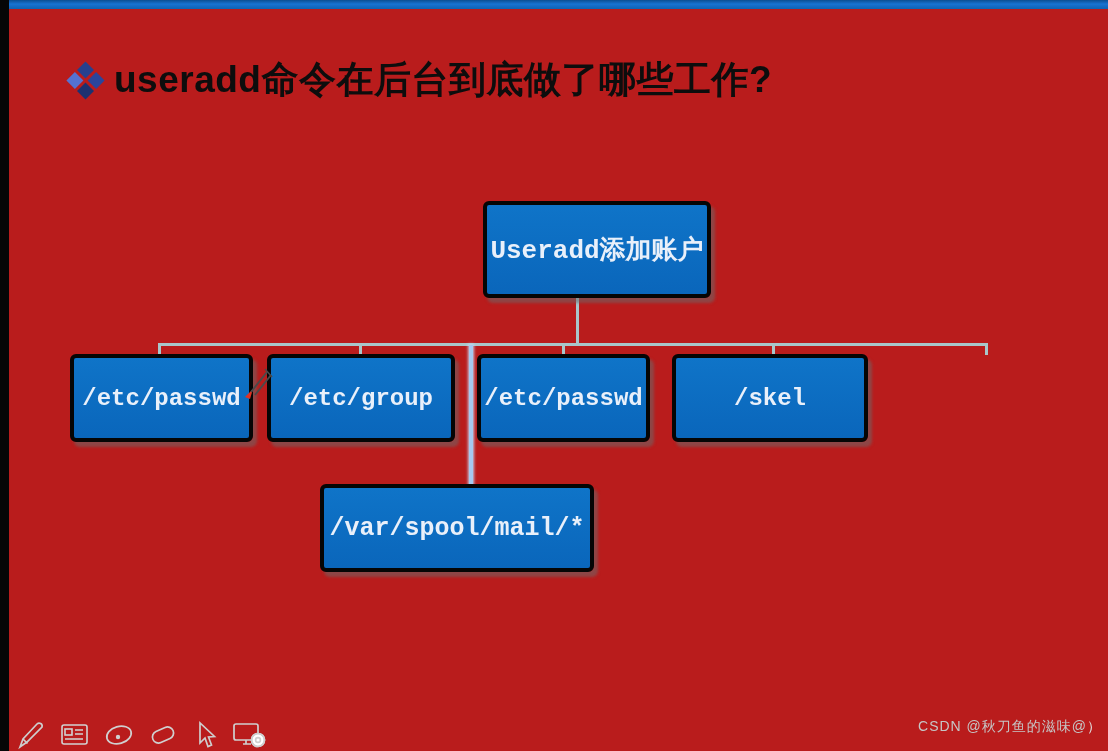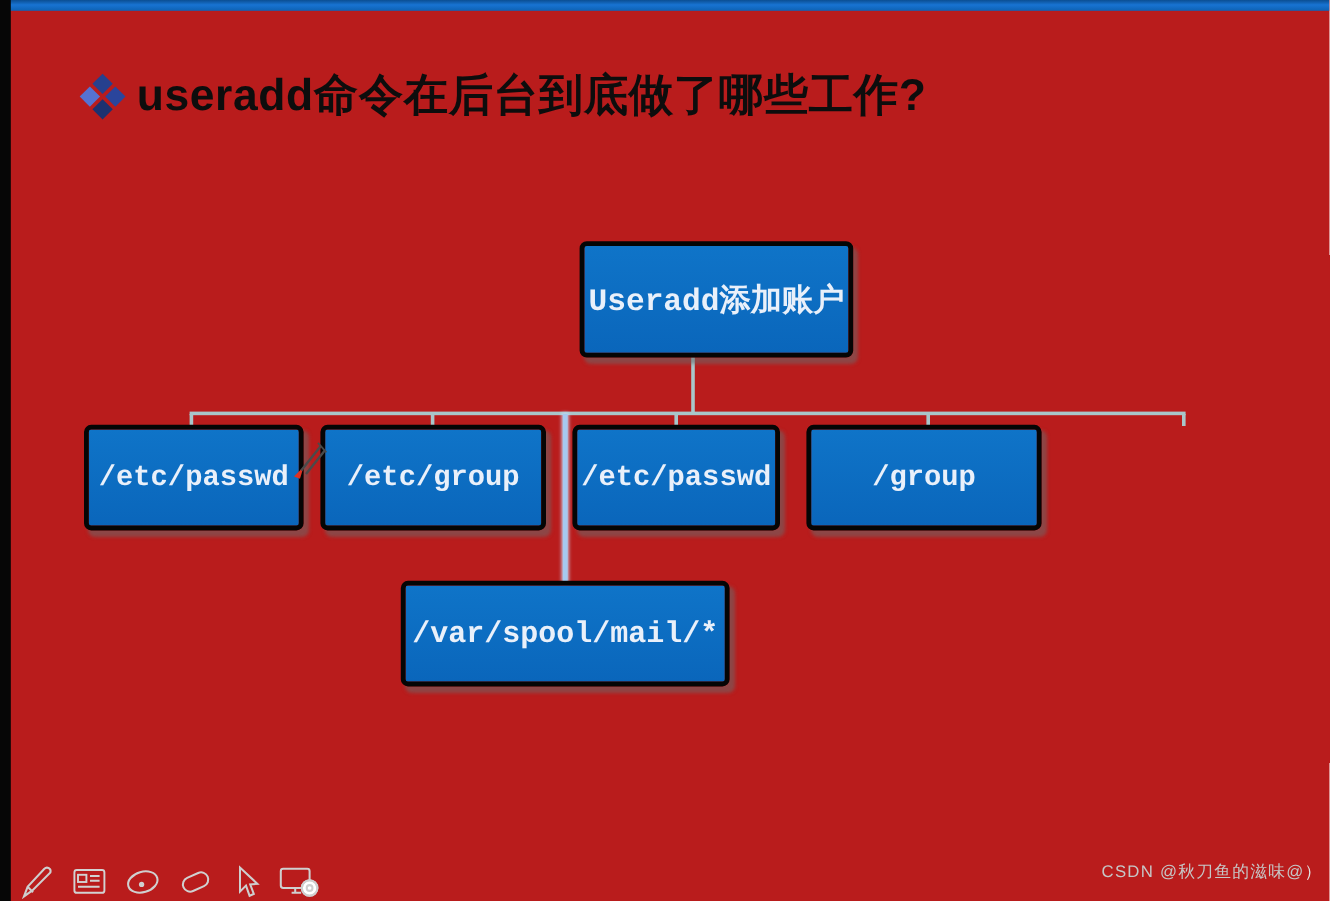--- a/index.html
+++ b/index.html
@@ -26,21 +26,21 @@
         display:flex;align-items:center;justify-content:center;
         color:#e9f0fa;font-family:"Liberation Mono","DejaVu Sans Mono",monospace;
         font-weight:bold;box-sizing:border-box;}
   .node-root{left:464px;top:201px;width:228px;height:97px;font-size:26px;margin-left:19px;}
   .node-row{top:354px;height:88px;font-size:24px;}
   .n0{left:70px;width:183px;}
   .n1{left:267px;width:188px;}
   .n2{left:477px;width:173px;}
   .n3{left:672px;width:196px;}
   .n4{left:889px;width:189px;}
-  .node-sub{left:334px;top:484px;width:274px;height:88px;font-size:25px;}
+  .node-sub{left:320px;top:484px;width:274px;height:88px;font-size:25px;}
   
   .conn{position:absolute;background:#a9c6ca;}
   .conn-root-v{left:576px;top:298px;width:3px;height:46px;}
   .conn-h{left:158px;top:343px;width:830px;height:3px;}
   .stub{top:345px;width:3px;height:10px;}
   .s0{left:158px;} .s1{left:359px;} .s2{left:562px;} .s3{left:772px;} .s4{left:985px;}
   .conn-sub-v{left:469px;top:345px;width:4px;height:140px;background:#a6c9f0;
               box-shadow:0 0 3px 1px rgba(198,220,247,.9);}
   
   .pen-cursor{position:absolute;left:240px;top:363px;}
@@ -85,21 +85,21 @@
   <div class="node node-row n0">
     <span>/etc/passwd</span>
   </div>
   <div class="node node-row n1">
     <span>/etc/group</span>
   </div>
   <div class="node node-row n2">
     <span>/etc/passwd</span>
   </div>
   <div class="node node-row n3">
-    <span>/group</span>
+    <span>/skel</span>
   </div>
   <div class="node node-sub">
     <span>/var/spool/mail/*</span>
   </div>
 
   <div class="pen-cursor">
     <svg width="34" height="40" viewBox="0 0 34 40">
       <polygon points="5,34 13,26 10,36" fill="#e03122"></polygon>
       <line x1="11" y1="29" x2="27" y2="9" stroke="#4a4a4a" stroke-width="2"></line>
       <line x1="15" y1="32" x2="31" y2="12" stroke="#4a4a4a" stroke-width="2"></line>

